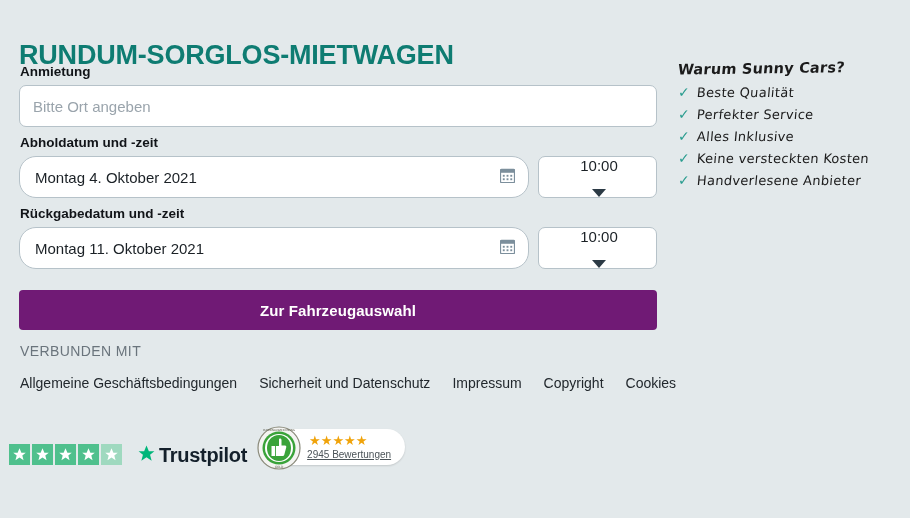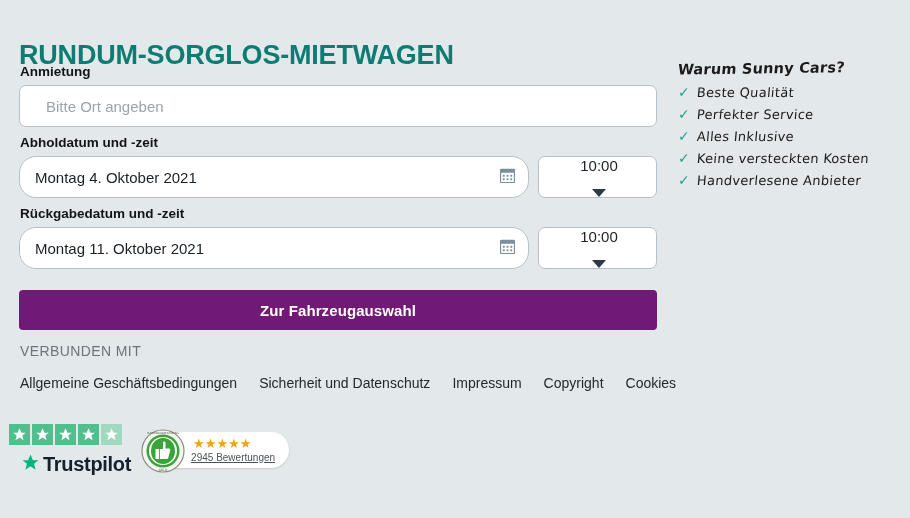--- a/index.html
+++ b/index.html
@@ -50,21 +50,21 @@
 
   .text-input {
     box-sizing: border-box;
     width: 638px;
     height: 42px;
     background: #ffffff;
     border: 1px solid #b6c2c9;
     border-radius: 7px;
     display: flex;
     align-items: center;
-    padding: 0 26px;
+    padding: 0 13px;
     font-size: 15px;
     color: #9aa4ac;
   }
   .input-row {
     display: flex;
     gap: 9px;
     align-items: center;
   }
   .date-input {
     box-sizing: border-box;
@@ -146,22 +146,23 @@
   .badges {
     position: absolute;
     left: 9px;
     top: 424px;
     display: flex;
     align-items: center;
     gap: 10px;
   }
   .trustpilot {
     display: flex;
-    flex-direction: column;
-    gap: 8px;
+    flex-direction: row;
+    gap: 3px;
+    margin-top: 16px;
   }
   .tp-stars { display: flex; gap: 2px; }
   .tp-star {
     width: 21px; height: 21px;
     background: #4fc08d;
     display: flex; align-items: center; justify-content: center;
   }
   .tp-star.half { background: #9fd9bf; }
   .tp-brand {
     display: flex; align-items: center; gap: 3px;

